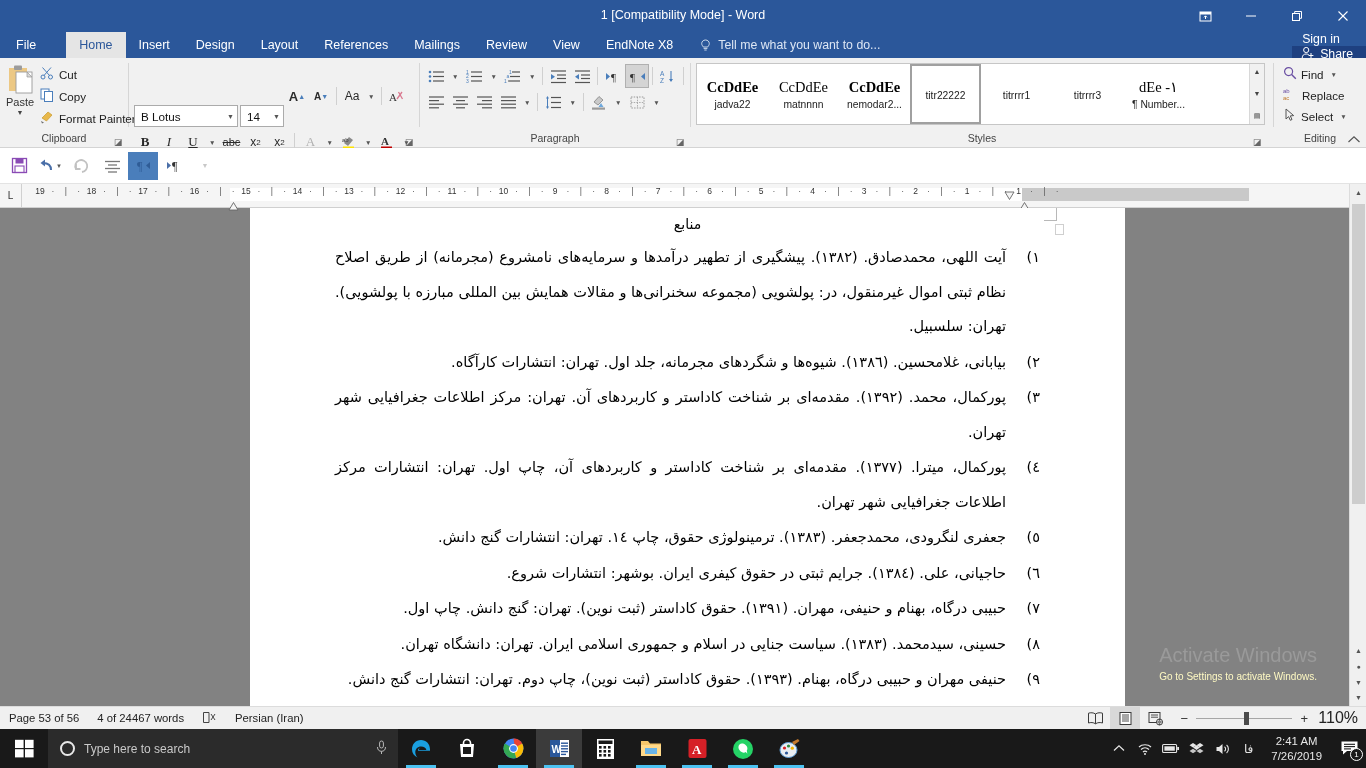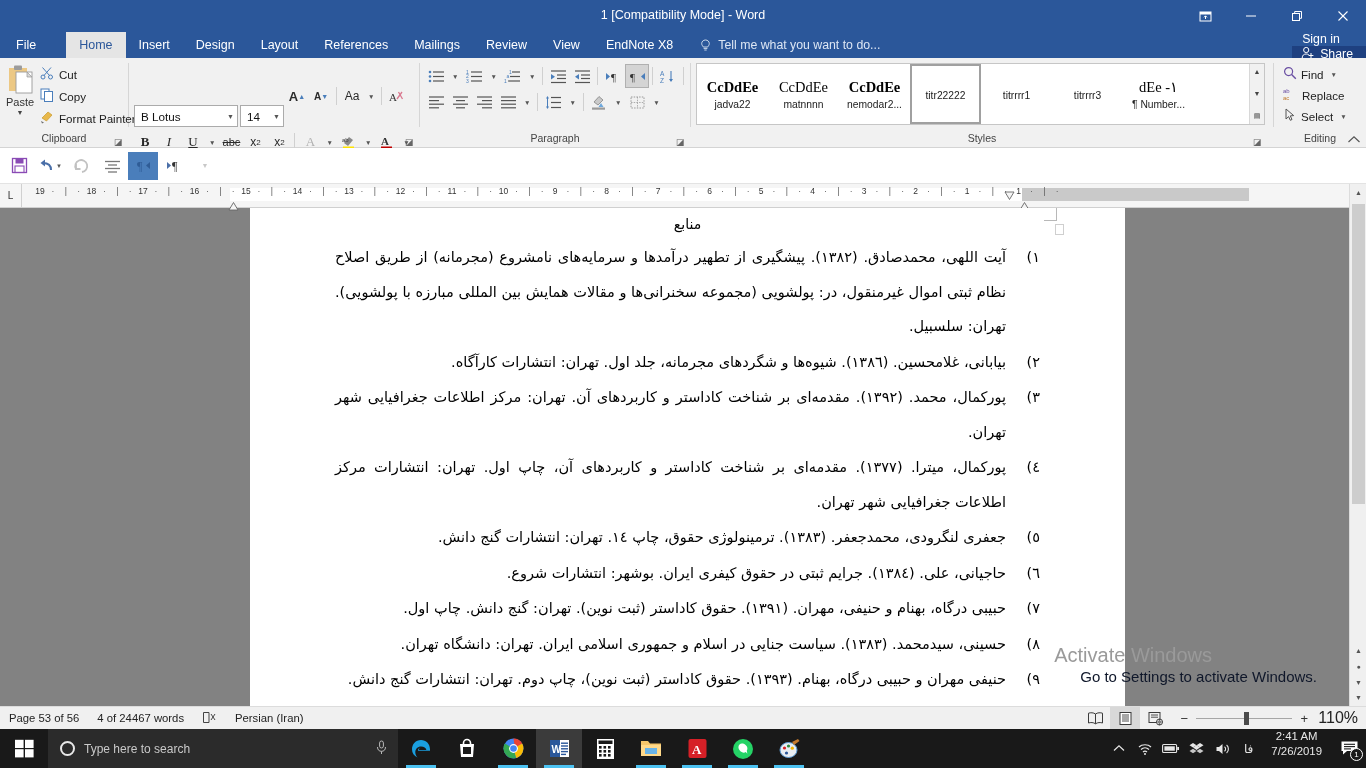--- a/index.html
+++ b/index.html
@@ -216,21 +216,21 @@
   }
   .ref-num { flex: none; width: 34px; text-align: right; padding-left: 6px; }
   .ref-txt { flex: 1; text-align: justify; }
 
   
   .watermark {
     position: absolute; right: 32px; bottom: 20px; color: #8f8f8f;
     pointer-events: none; text-align: left;
   }
   .wm1 { font-size: 20px; line-height: 25px; color: #9a9a9a; }
-  .wm2 { font-size: 15px; line-height: 18px; color: #0f172a; margin-left: 26px; }
+  .wm2 { font-size: 10px; line-height: 18px; color: #fef9c3; }
 
   
   .vscroll {
     position: absolute; right: 0; top: 0; width: 17px; bottom: 0; background: #f0f0f0;
     border-left: 1px solid #dcdcdc;
   }
   .vs-arrow {
     height: 17px; width: 17px; display: flex; align-items: center; justify-content: center;
     font-size: 7px; color: #555; background: #f0f0f0;
   }
@@ -294,21 +294,21 @@
   .tray-ico {
     width: 26px; height: 39px; display: flex; align-items: center; justify-content: center;
     color: #e6e6e6; font-size: 12px;
   }
   .tray-lang {
     padding: 0 8px; height: 39px; display: flex; align-items: center;
     color: #e6e6e6; font-size: 12px;
   }
   .tray-clock {
     padding: 0 10px; height: 39px; display: flex; flex-direction: column;
-    align-items: center; justify-content: flex-start; color: #e6e6e6; font-size: 11.4px;
+    align-items: center; justify-content: center; color: #e6e6e6; font-size: 11.4px;
     line-height: 15px;
   }
   .tray-action {
     width: 34px; height: 39px; display: flex; align-items: center; justify-content: center;
     position: relative;
   }
   .badge {
     position: absolute; right: 3px; bottom: 7px; width: 13px; height: 13px;
     border-radius: 50%; background: #191919; border: 1px solid #fff; color: #fff;
     font-size: 8px; display: flex; align-items: center; justify-content: center;

